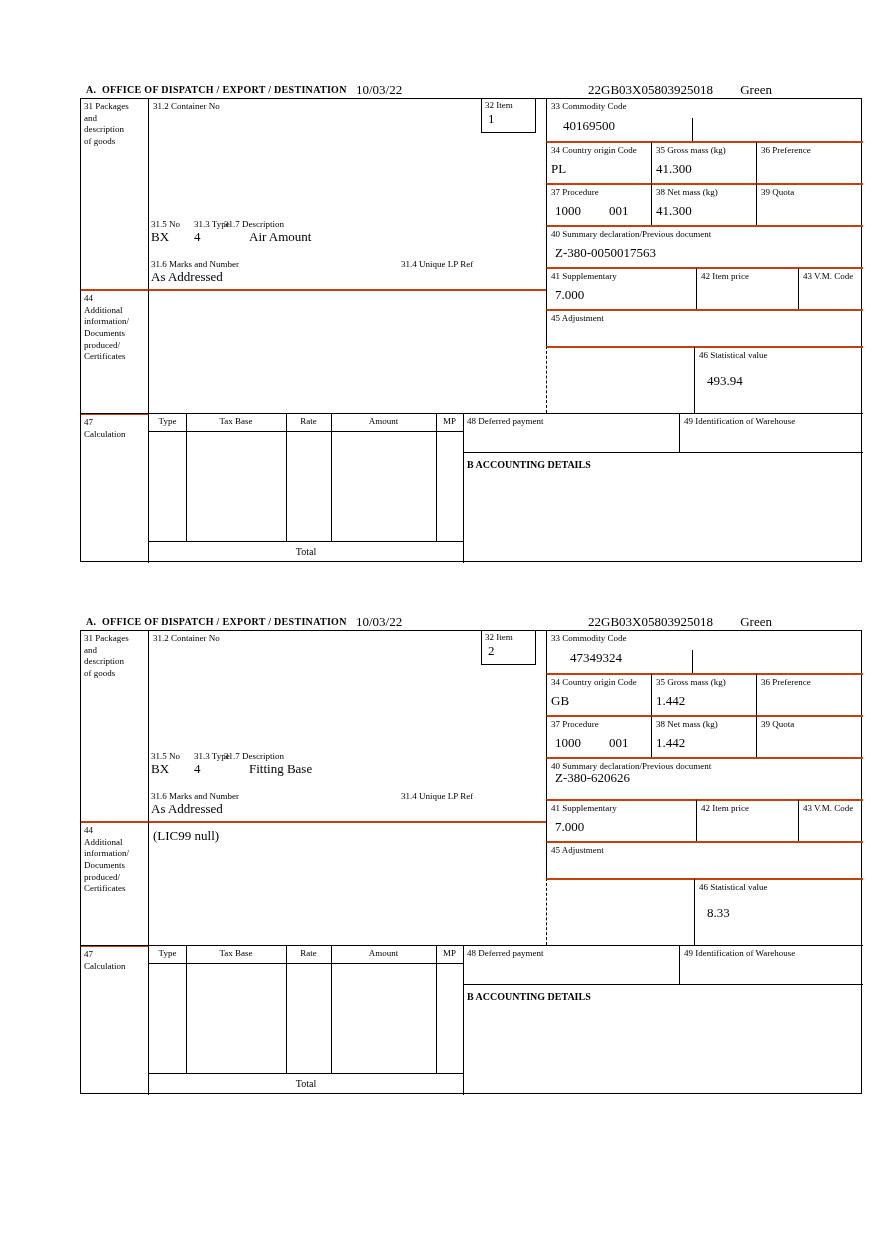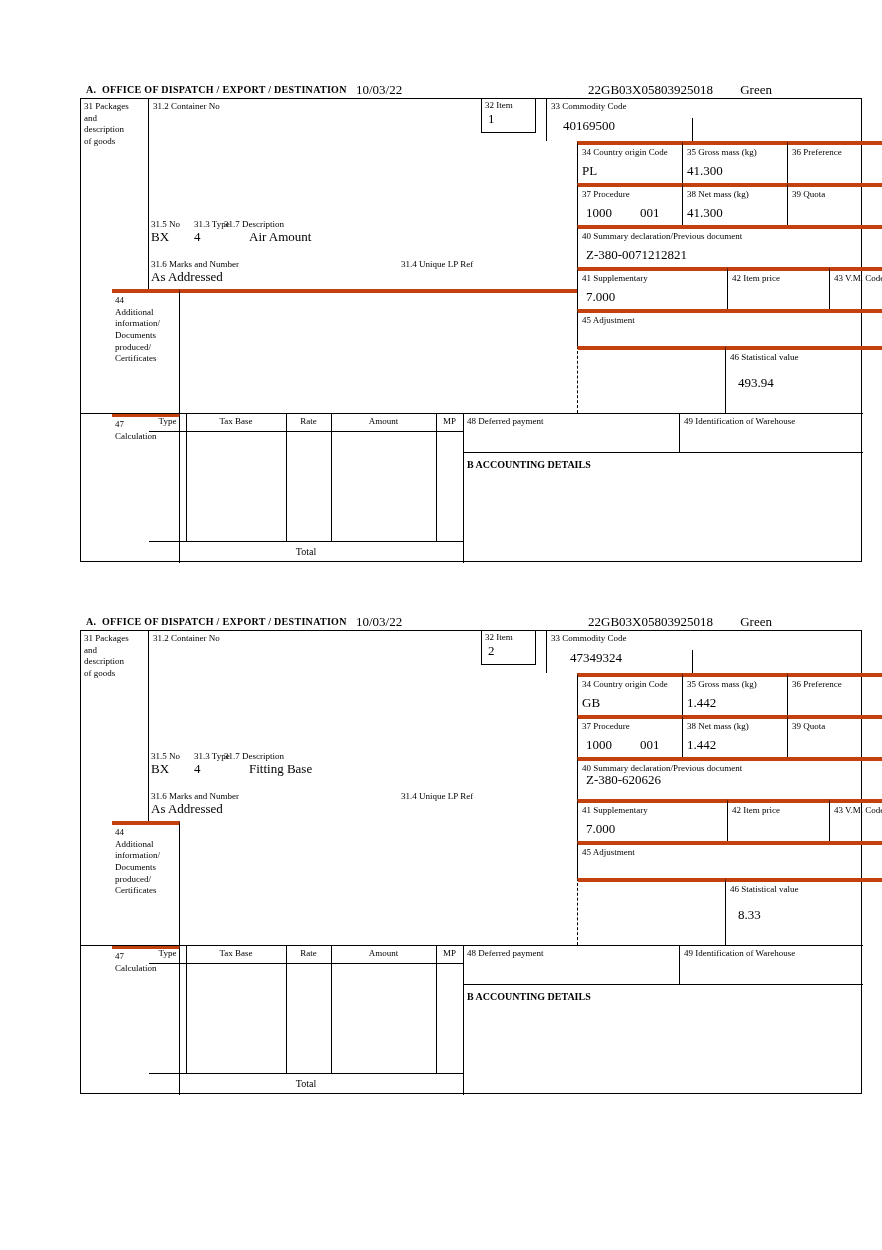--- a/index.html
+++ b/index.html
@@ -7,21 +7,21 @@
   .page {
     position: relative; width: 882px; height: 1250px; background: #ffffff;
     font-family: "Liberation Serif", serif; color: #000; overflow: hidden;
   }
   .form { position: absolute; left: 80px; width: 782px; height: 482px; }
   .hdr  { position: absolute; font-size: 10px; font-weight: bold; letter-spacing: .3px; white-space: pre; }
   .hval { position: absolute; font-size: 13px; white-space: nowrap; }
   .main { position: absolute; left: 0; top: 18px; width: 782px; height: 464px; border: 1px solid #000; }
   .cell { position: absolute; }
   .bl { border-left: 1px solid #000; }
-  .bt { border-top: 4px solid #c2410c; margin-left: 31px; }
+  .bt { border-top: 2px solid #c2410c; }
   .br { border-right: 1px solid #000; }
   .bb { border-bottom: 1px solid #000; }
   .lbl  { position: absolute; font-size: 9px; line-height: 1.2; white-space: nowrap; }
   .lblw { position: absolute; font-size: 9px; line-height: 1.3; white-space: pre-line; }
   .val  { position: absolute; font-size: 13px; line-height: 1.1; white-space: nowrap; }
   .hl { position: absolute; border-top: 1px solid #000; height: 0; }
   .vl { position: absolute; border-left: 1px solid #000; width: 0; }
   .ctr { text-align: center; }
   .bold10 { font-weight: bold; font-size: 10px; }
 </style>
@@ -110,21 +110,21 @@
       <div class="cell bl bt" style="left:570px;top:84px;width:105px;height:42px">
         <span class="lbl" style="left:4px;top:2px">38 Net mass (kg)</span>
         <span class="val" style="left:4px;top:19px">41.300</span>
       </div>
       <div class="cell bl bt" style="left:675px;top:84px;width:107px;height:42px">
         <span class="lbl" style="left:4px;top:2px">39 Quota</span>
       </div>
 
       <div class="cell bl bt" style="left:465px;top:126px;width:317px;height:42px">
         <span class="lbl" style="left:4px;top:2px">40 Summary declaration/Previous document</span>
-        <span class="val" style="left:8px;top:19px">Z-380-0071212821</span>
+        <span class="val" style="left:8px;top:19px">Z-380-0050017563</span>
       </div>
 
       <div class="cell bl bt" style="left:465px;top:168px;width:150px;height:42px">
         <span class="lbl" style="left:4px;top:2px">41 Supplementary</span>
         <span class="val" style="left:8px;top:19px">7.000</span>
       </div>
       <div class="cell bl bt" style="left:615px;top:168px;width:102px;height:42px">
         <span class="lbl" style="left:4px;top:2px">42 Item price</span>
       </div>
       <div class="cell bl bt" style="left:717px;top:168px;width:65px;height:42px">
@@ -212,20 +212,23 @@
         <span class="lbl" style="left:75px;top:120px">31.7 Description</span>
         <span class="val" style="left:2px;top:131px">BX</span>
         <span class="val" style="left:45px;top:131px">4</span>
         <span class="val" style="left:100px;top:131px">Fitting Base</span>
 
         <span class="lbl" style="left:2px;top:160px">31.6 Marks and Number</span>
         <span class="lbl" style="left:252px;top:160px">31.4 Unique LP Ref</span>
         <span class="val" style="left:2px;top:171px">As Addressed</span>
       </div>
 
+      <div class="cell bt" style="left:68px;top:190px;width:397px;height:124px">
+        <span class="val" style="left:4px;top:6px">(LIC99 null)</span>
+      </div>
 
       <div class="cell bl" style="left:465px;top:0;width:317px;height:42px">
         <span class="lbl" style="left:4px;top:2px">33 Commodity Code</span>
         <span class="val" style="left:23px;top:20px">47349324</span>
         <span class="vl" style="left:145px;top:19px;height:23px"></span>
       </div>
 
       <div class="cell bl bt" style="left:465px;top:42px;width:105px;height:42px">
         <span class="lbl" style="left:4px;top:2px">34 Country origin Code</span>
         <span class="val" style="left:4px;top:19px">GB</span>

